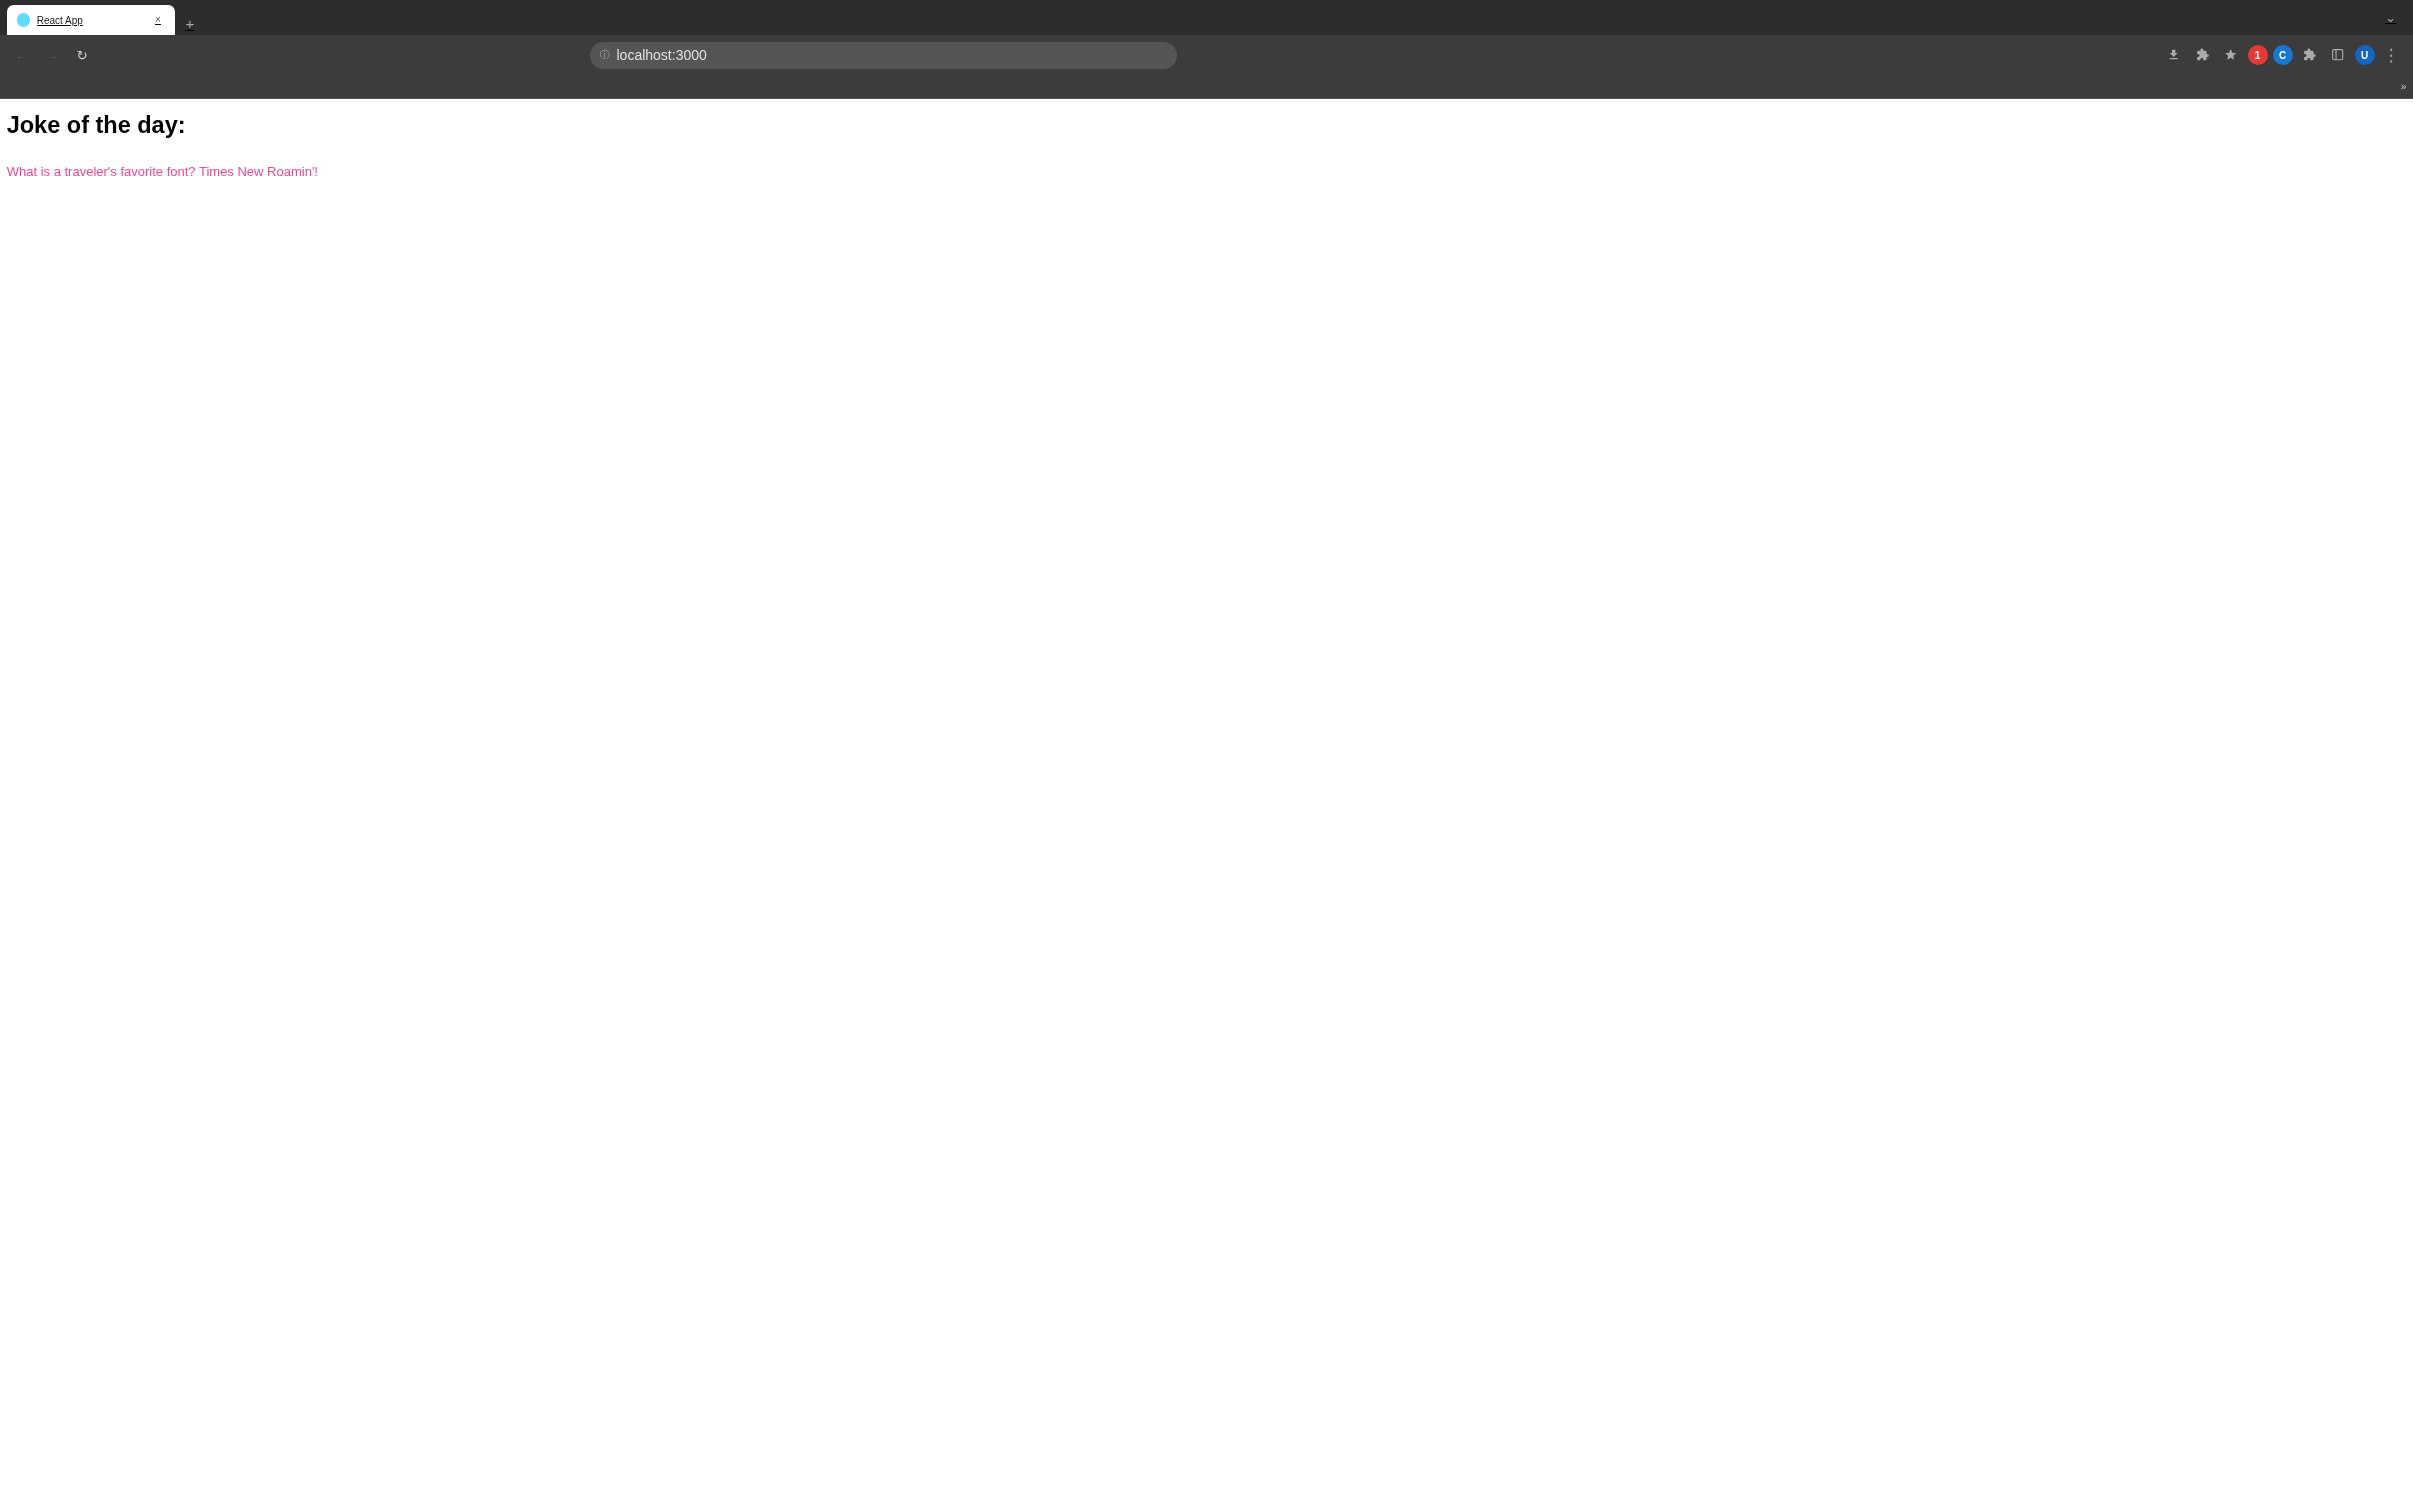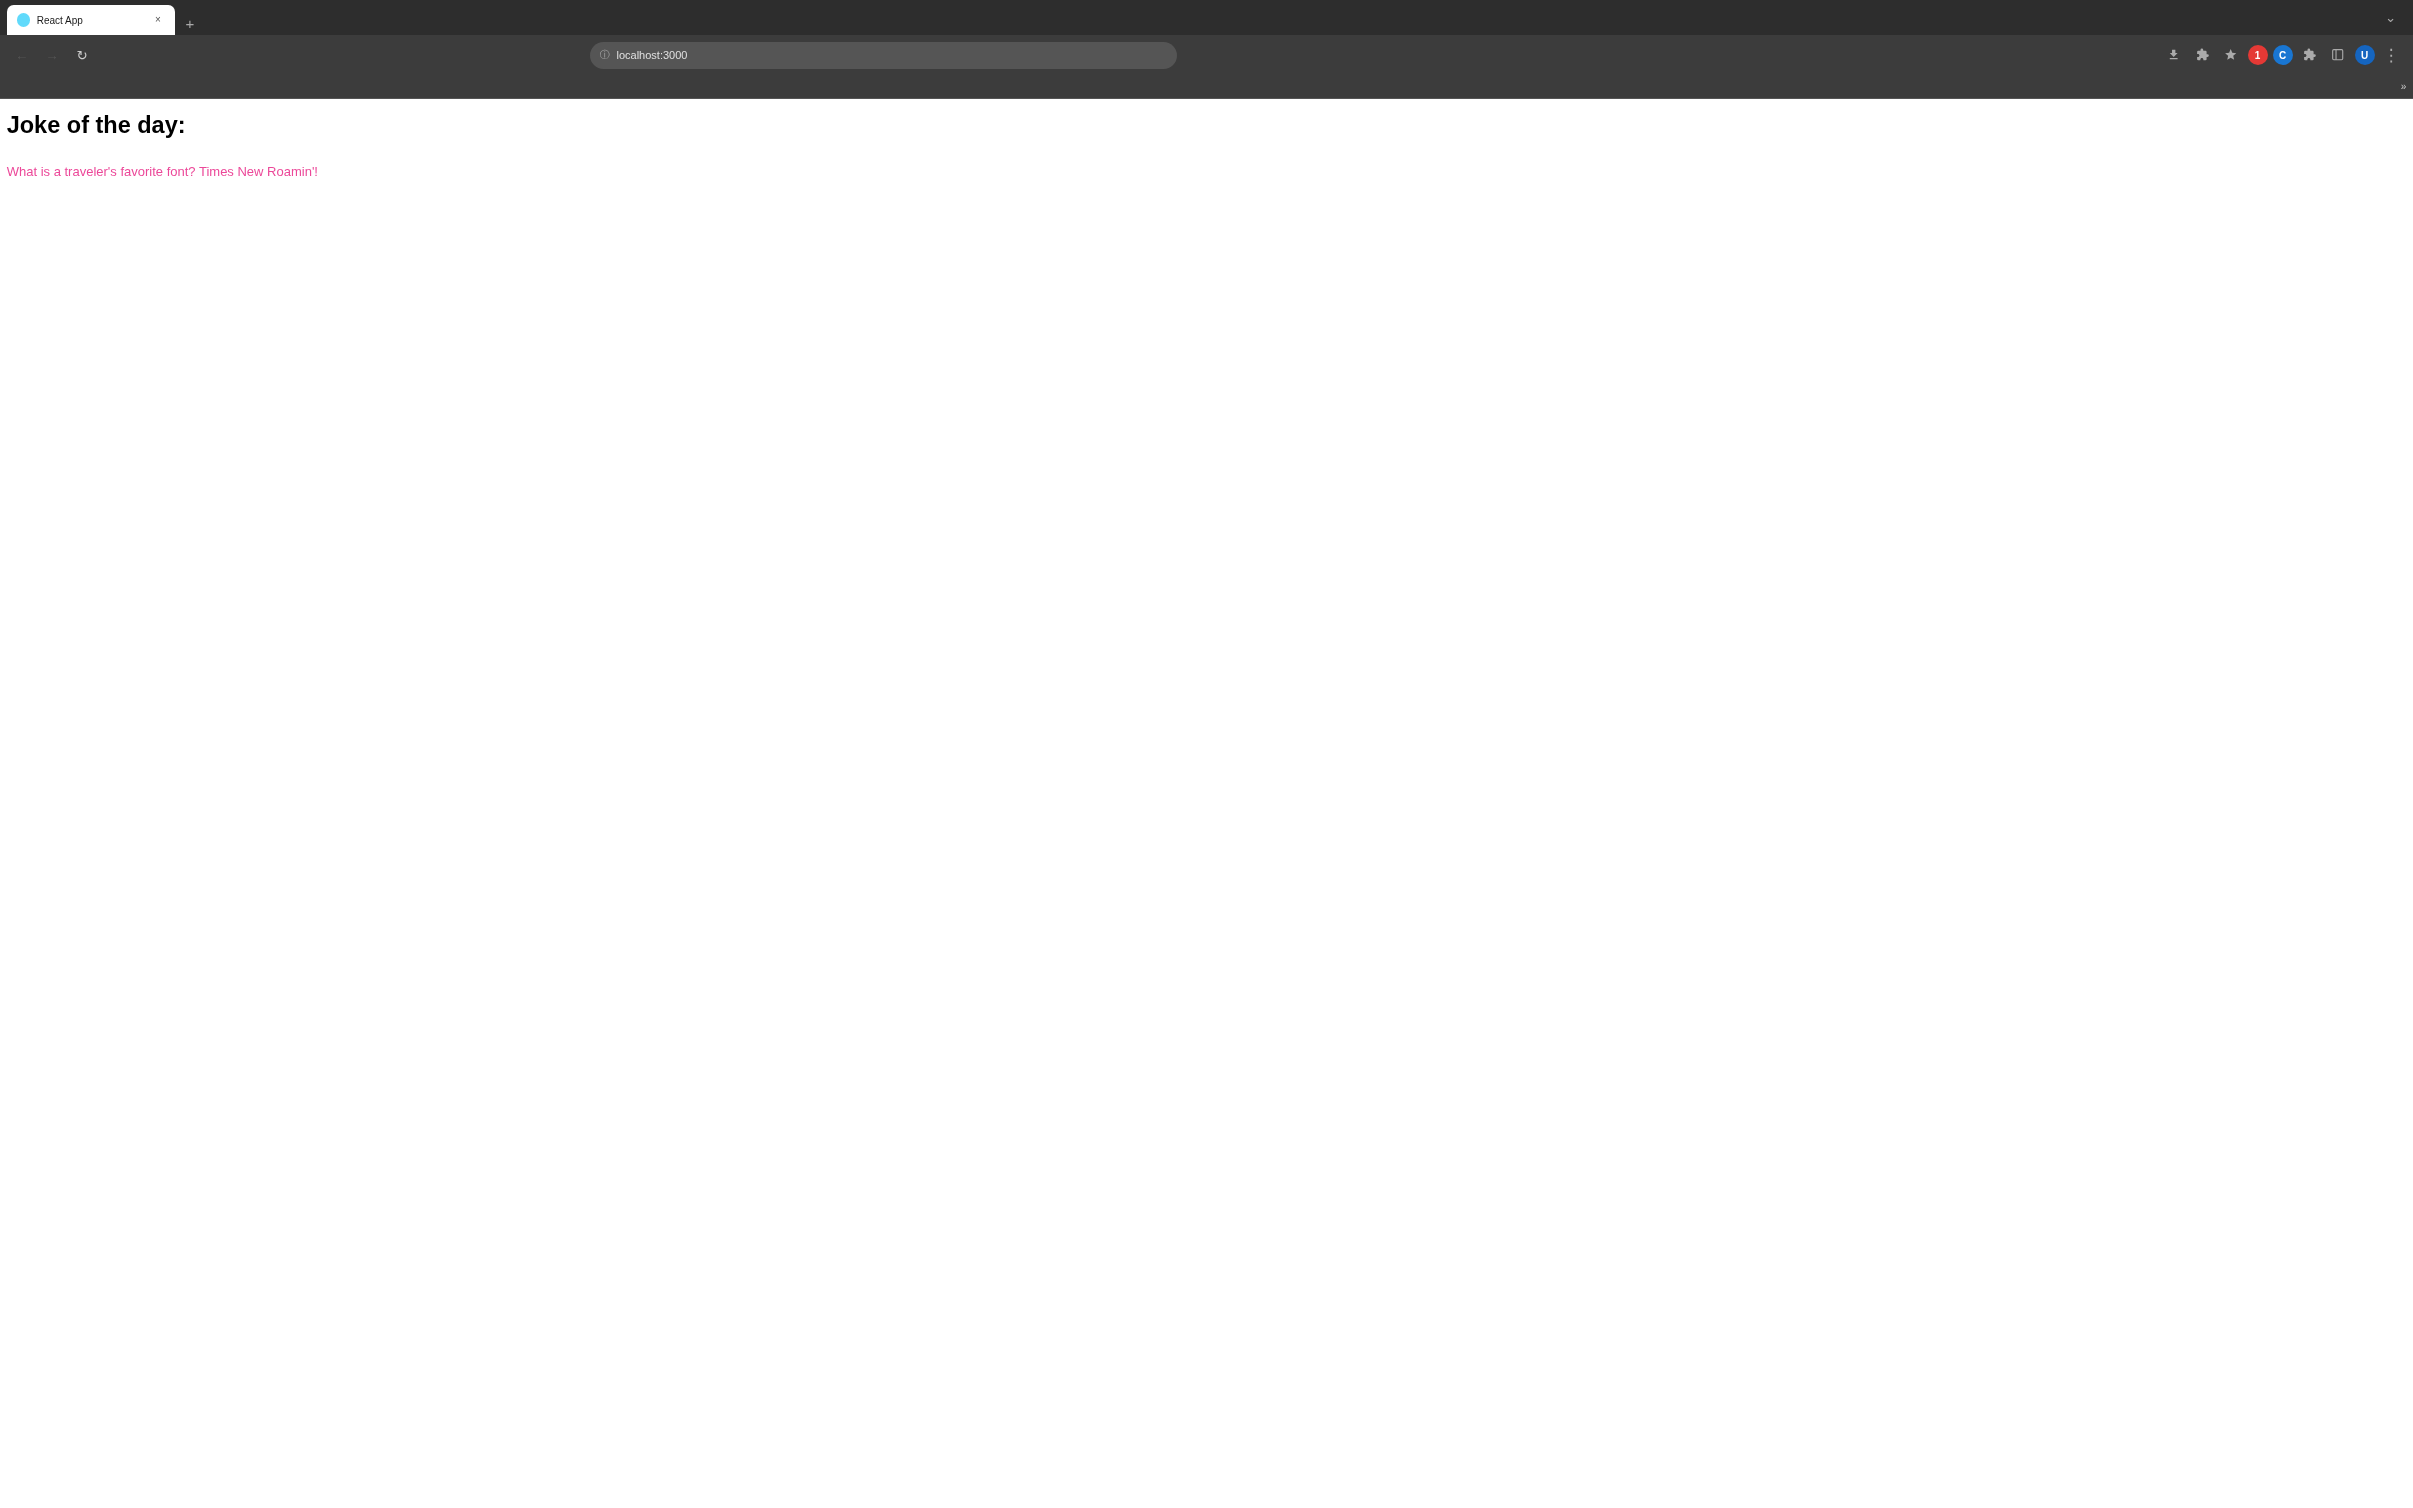--- a/index.html
+++ b/index.html
@@ -24,20 +24,21 @@
     }
 
     .title-bar {
       background: #2d2d2d;
       height: 35px;
       display: flex;
       align-items: center;
       padding: 0 6.7px;
       gap: 0;
       position: relative;
+      text-decoration: underline;
     }
 
     .tabs-area {
       display: flex;
       align-items: flex-end;
       height: 100%;
       flex: 1;
       padding-top: 5px;
     }
 
@@ -158,21 +159,21 @@
       margin: 0 auto;
     }
 
     .address-lock {
       color: #aaa;
       font-size: 10px;
     }
 
     .address-text {
       color: #e0e0e0;
-      font-size: 11px;
+      font-size: 14px;
     }
 
     .toolbar-right {
       display: flex;
       align-items: center;
       gap: 5px;
       margin-left: auto;
     }
 
     .toolbar-icon-btn {

